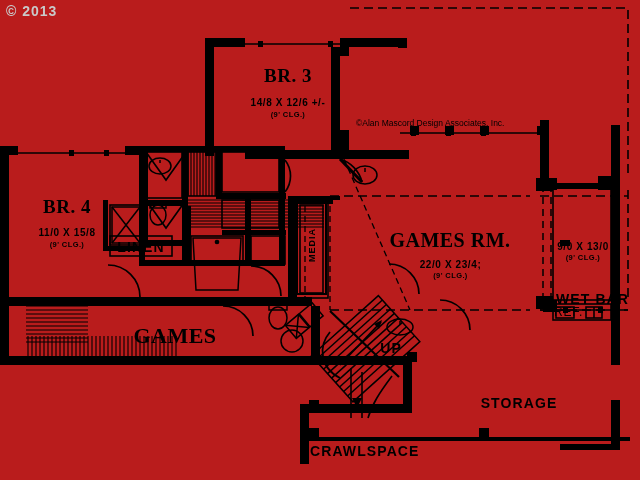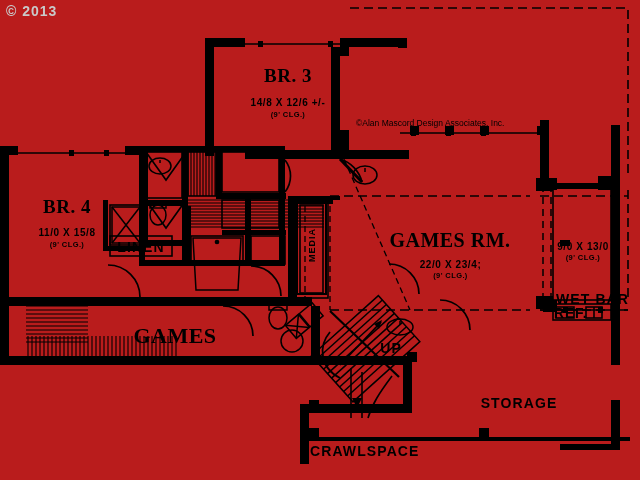--- a/index.html
+++ b/index.html
@@ -58,22 +58,22 @@
     letter-spacing: 0.4px;
   }
   .small-cap {
     font-family: "Liberation Sans", sans-serif;
     font-weight: 700;
     font-size: 14px;
     letter-spacing: 1.1px;
   }
   .tiny-cap {
     font-family: "Liberation Sans", sans-serif;
-    font-weight: 700;
-    font-size: 14px;
+    font-weight: 400;
+    font-size: 12px;
     letter-spacing: 0.8px;
   }
   .copyline {
     font-family: "Liberation Sans", sans-serif;
     font-weight: 400;
     font-size: 8.5px;
     letter-spacing: 0px;
   }
   .watermark {
     position: absolute;

